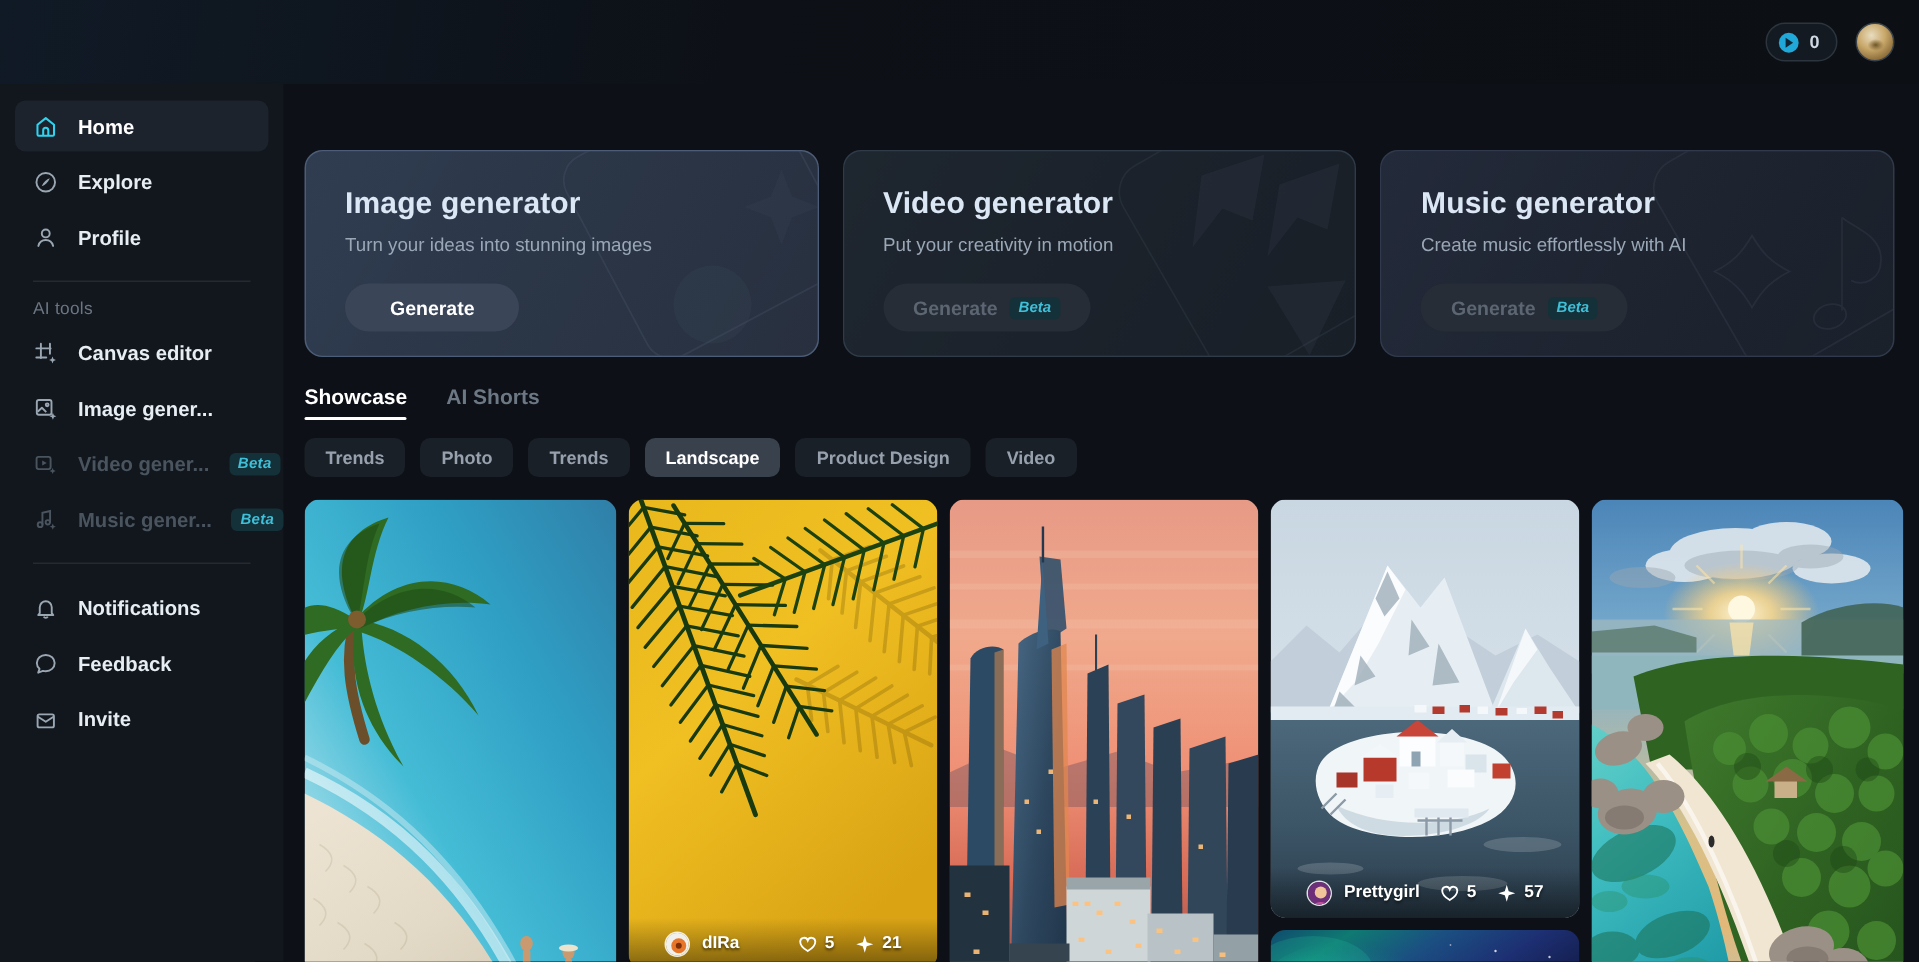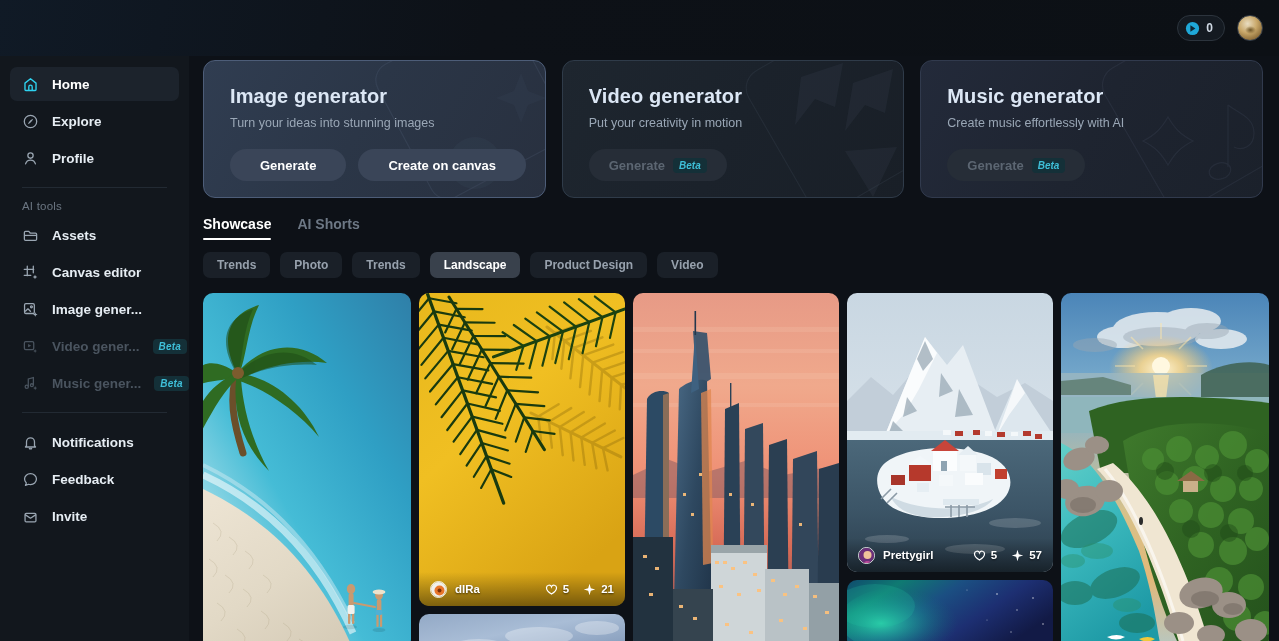--- a/index.html
+++ b/index.html
@@ -78,21 +78,21 @@
     position:absolute; left:189px; top:56px;
     width:1090px; height:585px; overflow:hidden;
   }
 
   .cards-row{
     display:flex; gap:16px;
     padding:4px 16px 0 14px;
   }
   .hero-card{
     flex:1; height:138px; border-radius:12px;
-    position:relative; overflow:hidden; padding:24px 0 0 26px;
+    position:relative; overflow:hidden; padding:24px 0 0 26px;margin-top:40px;
   }
   .hero-card.img{
     background:linear-gradient(118deg,#303d51 0%,#2b3647 46%,#28303f 100%);
     border:1px solid #4d5d78;
   }
   .hero-card.vid{
     background:linear-gradient(118deg,#1e262f 0%,#1b222b 50%,#191f27 100%);
     border:1px solid #2f3b49;
   }
   .hero-card.mus{
@@ -150,21 +150,21 @@
   .gallery{
     display:flex; gap:8px; padding:15px 0 0 14px; height:360px;
   }
   .col{ display:flex; flex-direction:column; gap:8px; }
   .tile{
     border-radius:10px; overflow:hidden; position:relative;
     cursor:pointer; flex:none;
   }
   .tile-overlay{
     position:absolute; left:0; right:0; bottom:0; height:34px;
-    display:flex; align-items:center; padding:0 11px;
+    display:flex; align-items:center; padding:0 24px;
     background:linear-gradient(to top,rgba(0,0,0,.45),rgba(0,0,0,0));
     z-index:5;
   }
   .ov-avatar{
     width:17px; height:17px; border-radius:50%; flex:none; margin-right:8px;
     border:1.5px solid rgba(255,255,255,.85); overflow:hidden;
   }
   .ov-name{ font-size:11.5px; font-weight:700; color:#ffffff; text-shadow:0 1px 2px rgba(0,0,0,.6); }
   .ov-stats{ margin-left:auto; display:flex; align-items:center; gap:14px; }
   .ov-stat{ display:flex; align-items:center; gap:5px; }
@@ -220,29 +220,20 @@
         <path d="M4.2 16.4 C5 13.4 7.3 11.8 10 11.8 C12.7 11.8 15 13.4 15.8 16.4"></path>
       </svg>
     </span>
     <span class="nav-label">Profile</span>
   </div>
 
   <div class="sep"></div>
 
   <div class="group-title">AI tools</div>
 
-  <div class="nav-item">
-    <span class="nav-icon">
-      <svg width="17" height="17" viewBox="0 0 20 20" fill="none" stroke="#9aa6b2" stroke-width="1.5" stroke-linejoin="round">
-        <path d="M2.8 6.6 a1.4 1.4 0 0 1 1.4-1.4 H8 l1.6 1.9 H15.8 a1.4 1.4 0 0 1 1.4 1.4 V14.4 a1.4 1.4 0 0 1-1.4 1.4 H4.2 A1.4 1.4 0 0 1 2.8 14.4 Z"></path>
-        <path d="M2.8 9.9 H17.2"></path>
-      </svg>
-    </span>
-    <span class="nav-label">Assets</span>
-  </div>
 
   <div class="nav-item">
     <span class="nav-icon">
       <svg width="17" height="17" viewBox="0 0 20 20" fill="none" stroke="#9aa6b2" stroke-width="1.5" stroke-linecap="round">
         <path d="M6.2 2.6 V13.8 M13.3 2.6 V10.4"></path>
         <path d="M2.6 6.2 H13.8 M2.6 13.3 H10.4"></path>
         <path d="M15.3 12.6 L16.1 14.5 L18 15.3 L16.1 16.1 L15.3 18 L14.5 16.1 L12.6 15.3 L14.5 14.5 Z" fill="#9aa6b2" stroke="none"></path>
       </svg>
     </span>
     <span class="nav-label">Canvas editor</span>
@@ -328,21 +319,20 @@
             <rect x="72" y="-28" width="150" height="150" rx="18" transform="rotate(-28 150 50)"></rect>
           </g>
           <circle cx="150" cy="108" r="26" fill="#55637d" opacity=".20"></circle>
           <path d="M196 18 l7 18 18 7 -18 7 -7 18 -7-18 -18-7 18-7 Z" fill="#55637d" opacity=".18"></path>
         </svg>
       </div>
       <div class="hero-title">Image generator</div>
       <div class="hero-sub">Turn your ideas into stunning images</div>
       <div class="hero-btns">
         <div class="btn wide">Generate</div>
-        <div class="btn wide">Create on canvas</div>
       </div>
     </div>
 
     <div class="hero-card vid">
       <div class="hero-deco">
         <svg width="230" height="160" viewBox="0 0 230 160">
           <g fill="#5d6b7e" opacity=".22">
             <path d="M118 22 L160 8 L152 52 L132 44 L112 70 Z"></path>
             <path d="M170 28 L210 14 L202 58 L182 50 L162 76 Z"></path>
             <path d="M162 96 L214 92 L190 142 Z"></path>

